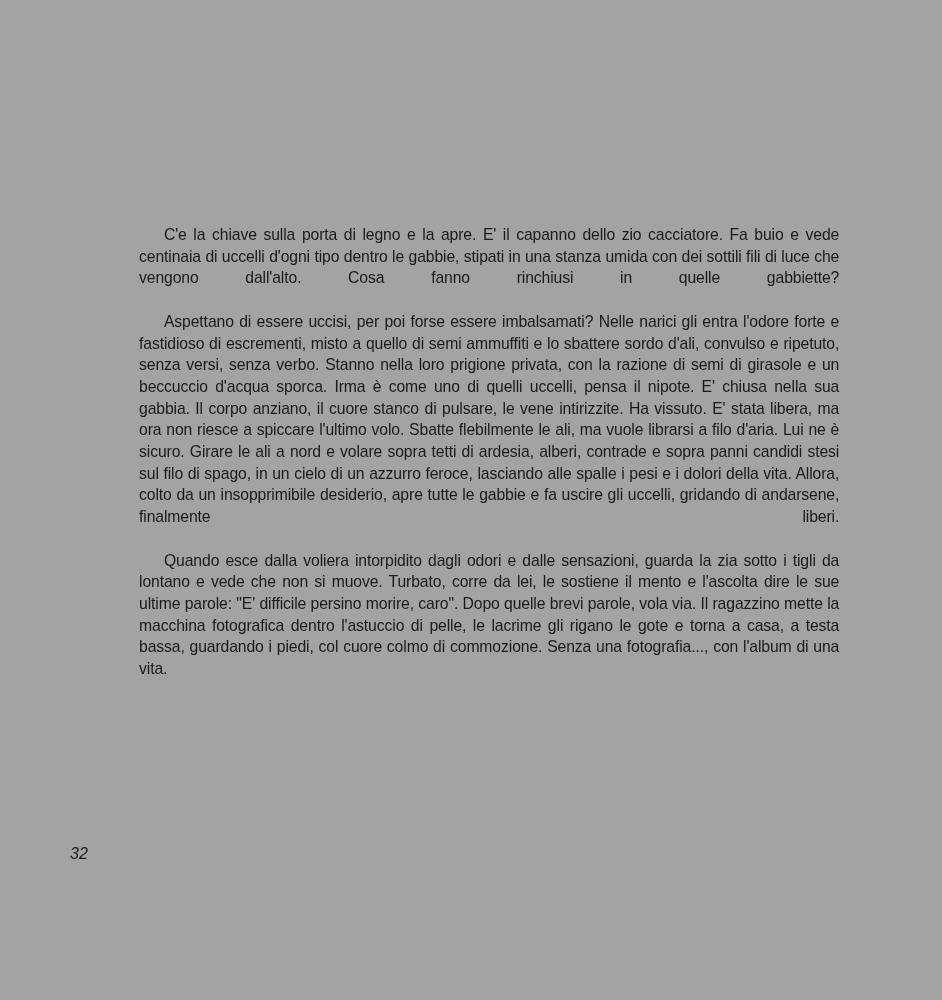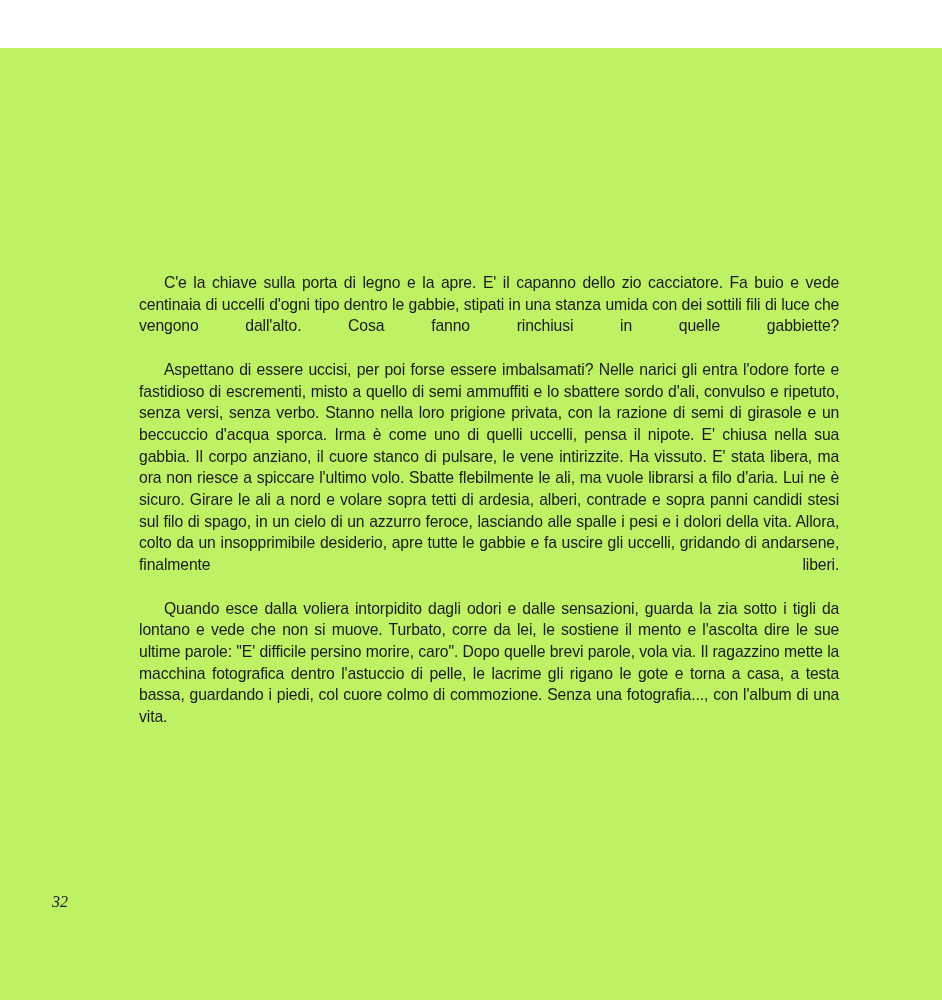--- a/index.html
+++ b/index.html
@@ -13,22 +13,21 @@
     font-family: "Liberation Sans", sans-serif;
     color: #1a1a1a;
     position: relative;
     overflow: hidden;
   }
 
   
   .page {
     position: absolute;
     inset: 0;
-    background: #bef264;
-    margin-top: 48px;
+    background: #a3a3a3;
   }
 
   
   .text-block {
     position: absolute;
     left: 139px;
     top: 224px;
     width: 700px;
   }
 
@@ -52,26 +51,26 @@
   .para::after {
     content: "";
     display: inline-block;
     width: 100%;
   }
   .para.nostretch::after { display: none; }
 
   
   .folio {
     position: absolute;
-    left: 52px;
+    left: 70px;
     top: 845px;
     font-size: 16px;
     font-style: italic;
     color: #1a1a1a;
-    font-family: Liberation Serif, serif;
+    font-family: Liberation Sans, sans-serif;
   }
 </style>
 </head>
 <body>
 
 <div class="page">
 
   <div class="text-block">
 
     <p class="para">C'e la chiave sulla porta di legno e la apre. E' il capanno dello zio cacciatore. Fa buio e vede centinaia di uccelli d'ogni tipo dentro le gabbie, stipati in una stanza umida con dei sottili fili di luce che vengono dall'alto. Cosa fanno rinchiusi in quelle gabbiette?</p>

